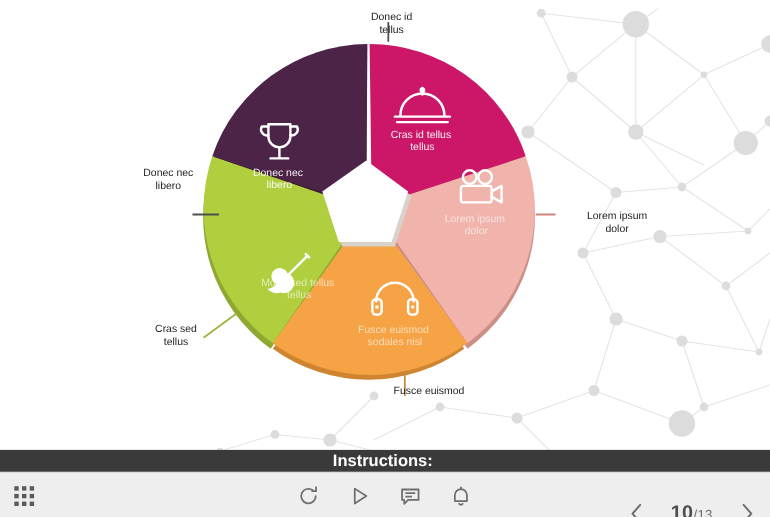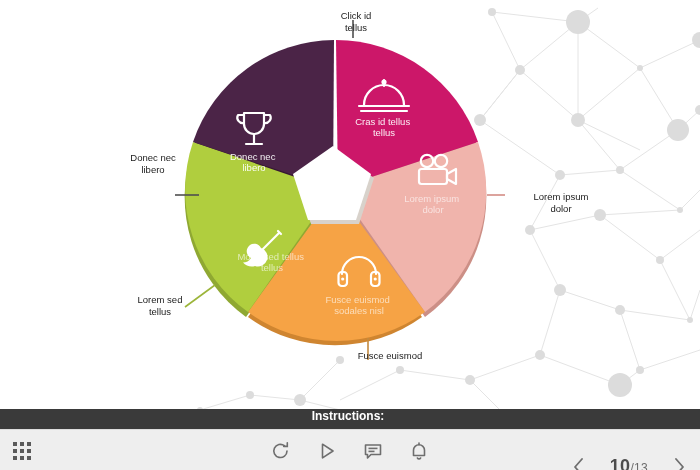--- a/index.html
+++ b/index.html
@@ -31,22 +31,22 @@
     font-size:9.5px;line-height:11.5px;
     color:#1b1b1b;text-align:center;
     font-family:"Liberation Sans","DejaVu Sans",sans-serif;
     white-space:nowrap;
   }
 
   
   .instr-bar{
     position:absolute;left:0;top:409px;width:700px;height:20px;
     background:#3a3a3a;color:#ffffff;
-    display:flex;align-items:flex-start;justify-content:center;
-    font-size:12px;
+    display:flex;align-items:center;justify-content:center;
+    font-size:15px;
     font-family:"Liberation Sans","DejaVu Sans",sans-serif;
   }
   .instr-bar b{font-weight:bold;margin-right:4px;}
 
   
   .toolbar{
     position:absolute;left:0;top:429px;width:700px;height:41px;
     background:#eeeeee;border-top:1px solid #dcdcdc;
     display:flex;align-items:center;
   }
@@ -194,35 +194,35 @@
         <line x1="178" y1="18" x2="178" y2="0" stroke="#4f4f4f" stroke-width="1.6"></line>
         <line x1="312" y1="175" x2="345" y2="175" stroke="#d0857c" stroke-width="1.6"></line>
         <line x1="193" y1="318" x2="193" y2="340" stroke="#c58a3e" stroke-width="1.6"></line>
         <line x1="24" y1="175" x2="-8" y2="175" stroke="#4f4f4f" stroke-width="1.6"></line>
         <line x1="40" y1="265" x2="10" y2="287" stroke="#9cb53a" stroke-width="1.6"></line>
       </g>
     </svg>
   </div>
 
   <div class="callout" style="left:316px;top:10px;width:80px;">
-    <div>Click id</div>
+    <div>Donec id</div>
     <div>tellus</div>
   </div>
 
   <div class="callout" style="left:515px;top:191px;width:92px;">
     <div>Lorem ipsum</div>
     <div>dolor</div>
   </div>
 
   <div class="callout" style="left:325px;top:350px;width:130px;">
     <div>Fusce euismod</div>
   </div>
 
   <div class="callout" style="left:120px;top:294px;width:80px;">
-    <div>Lorem sed</div>
+    <div>Cras sed</div>
     <div>tellus</div>
   </div>
 
   <div class="callout" style="left:110px;top:152px;width:86px;">
     <div>Donec nec</div>
     <div>libero</div>
   </div>
 
   <div class="instr-bar">
     <b>Instructions:</b>

